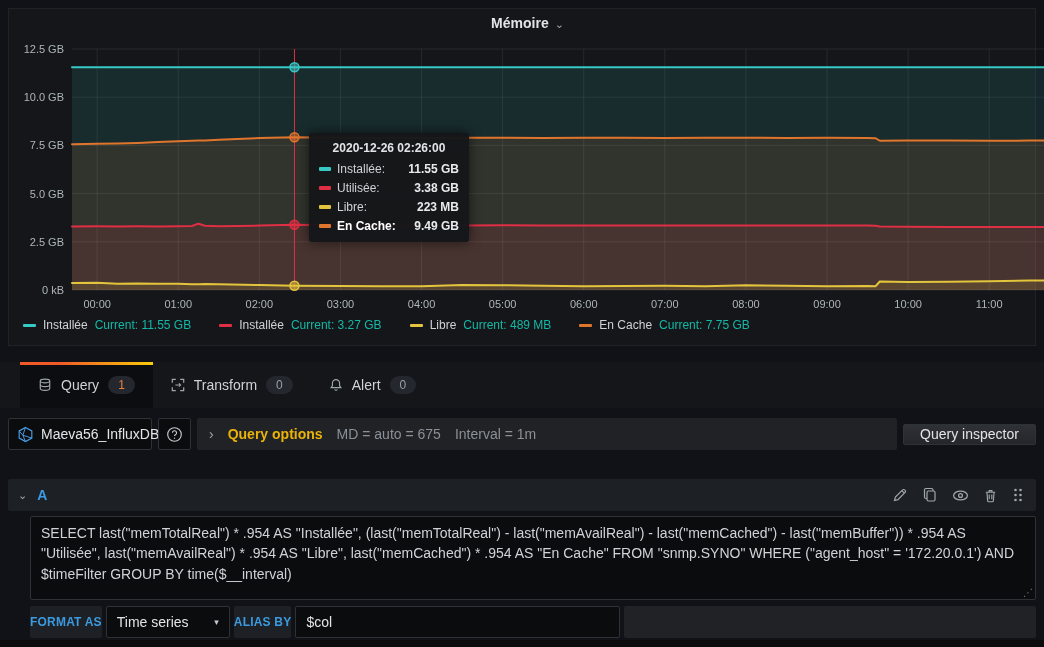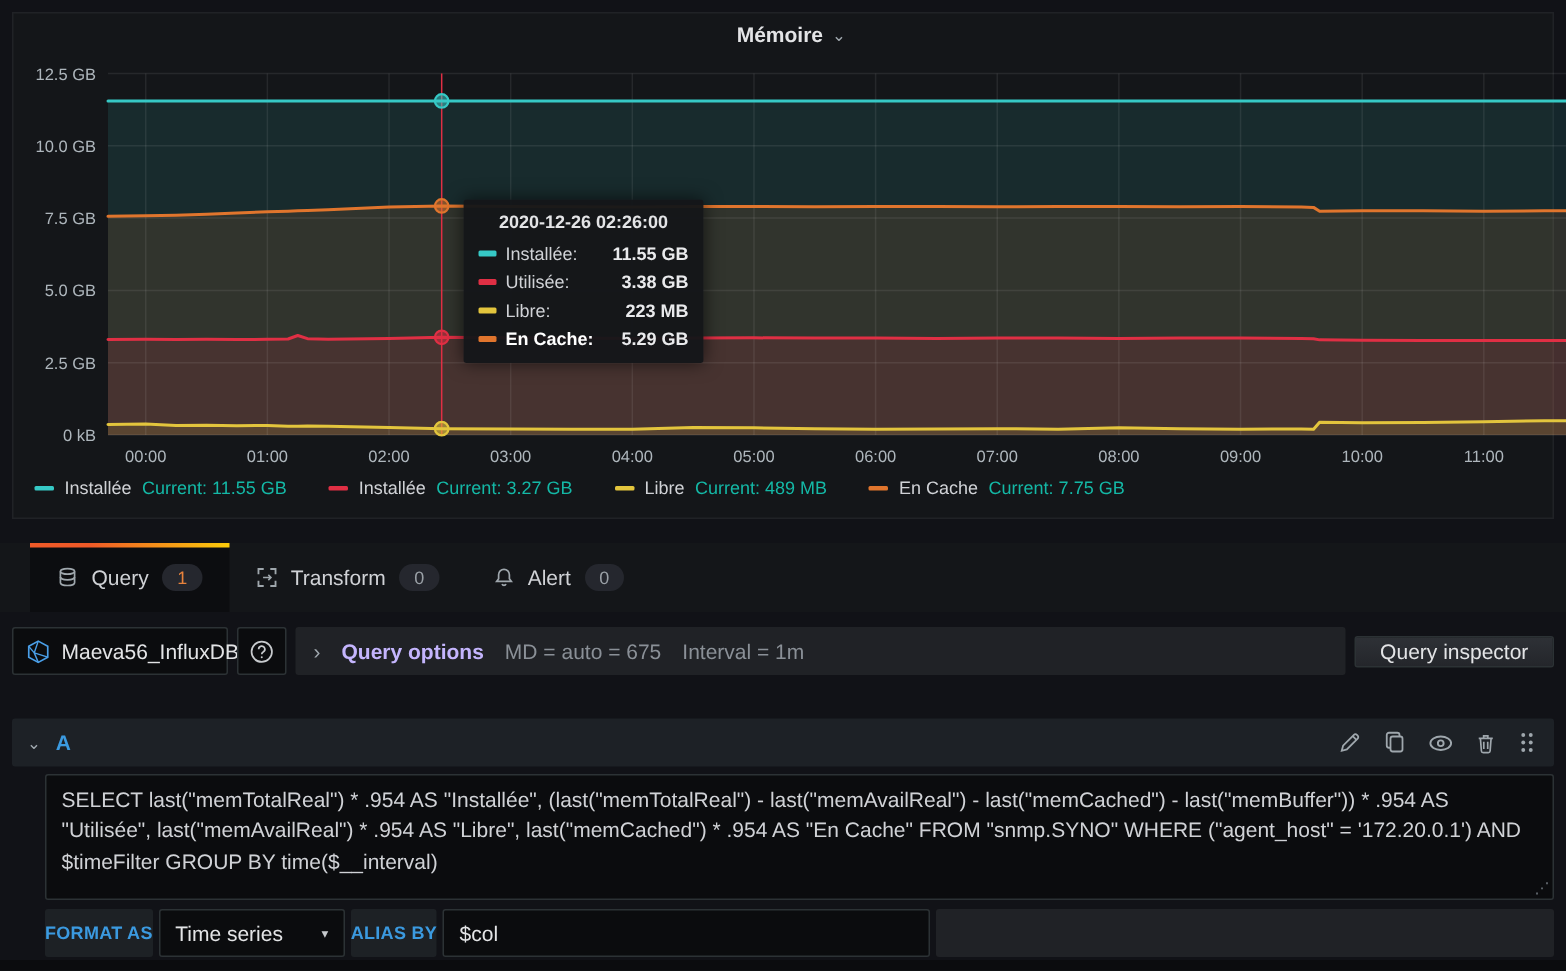--- a/index.html
+++ b/index.html
@@ -52,21 +52,21 @@
     border-radius:2px; display:flex; align-items:center; padding:0 8px; gap:7px;
     cursor:pointer; }
   .ds-name { font-size:14px; color:#e3e4e6; flex:1; white-space:nowrap; }
   .ds-caret { color:#9fa7ad; font-size:10px; }
   .help-btn { width:33px; height:32px; background:#0b0c0e; border:1px solid #2c3235;
     border-radius:2px; display:flex; align-items:center; justify-content:center;
     color:#c7cacd; cursor:pointer; }
   .options-bar { flex:1; height:32px; background:#202226; border-radius:2px;
     display:flex; align-items:center; gap:14px; padding:0 12px; cursor:pointer; }
   .options-chevron { color:#9fa7ad; font-size:14px; }
-  .options-label { color:#c4b5fd; font-size:14px; font-weight:600; }
+  .options-label { color:#eab308; font-size:14px; font-weight:600; }
   .options-meta { color:#8a9097; font-size:14px; }
   .inspector-btn { width:133px; height:21px; background:linear-gradient(180deg,#2e3136,#24262b);
     border:1px solid #2c3235; border-radius:2px; color:#e3e4e6; font-size:14px;
     font-weight:400; display:flex; align-items:center; justify-content:center; cursor:pointer; }
 
   .query-row-header { margin-top:29px; height:32px; background:#1d2126; border-radius:2px;
     display:flex; align-items:center; padding:0 12px 0 10px; gap:10px; }
   .qh-collapse { color:#9fa7ad; font-size:11px; cursor:pointer; }
   .qh-refid { color:#3b9ae0; font-size:14px; font-weight:700; cursor:pointer; }
   .qh-actions { margin-left:auto; display:flex; align-items:center; gap:14px; color:#9fa7ad; }
@@ -170,21 +170,21 @@
       <span class="tooltip-value">3.38 GB</span>
     </div>
     <div class="tooltip-row">
       <span class="tooltip-swatch" style="background: rgb(227, 197, 61);"></span>
       <span class="tooltip-label">Libre:</span>
       <span class="tooltip-value">223 MB</span>
     </div>
     <div class="tooltip-row tooltip-row--active">
       <span class="tooltip-swatch" style="background: rgb(224, 117, 45);"></span>
       <span class="tooltip-label">En Cache:</span>
-      <span class="tooltip-value">5.29 GB</span>
+      <span class="tooltip-value">9.49 GB</span>
     </div>
   </div>
 
   <div class="chart-legend">
     <span class="legend-item">
       <span class="legend-swatch" style="background: rgb(54, 201, 198);"></span>
       <span>Installée</span>
       <span class="legend-current">Current: 11.55 GB</span>
     </span>
     <span class="legend-item">

